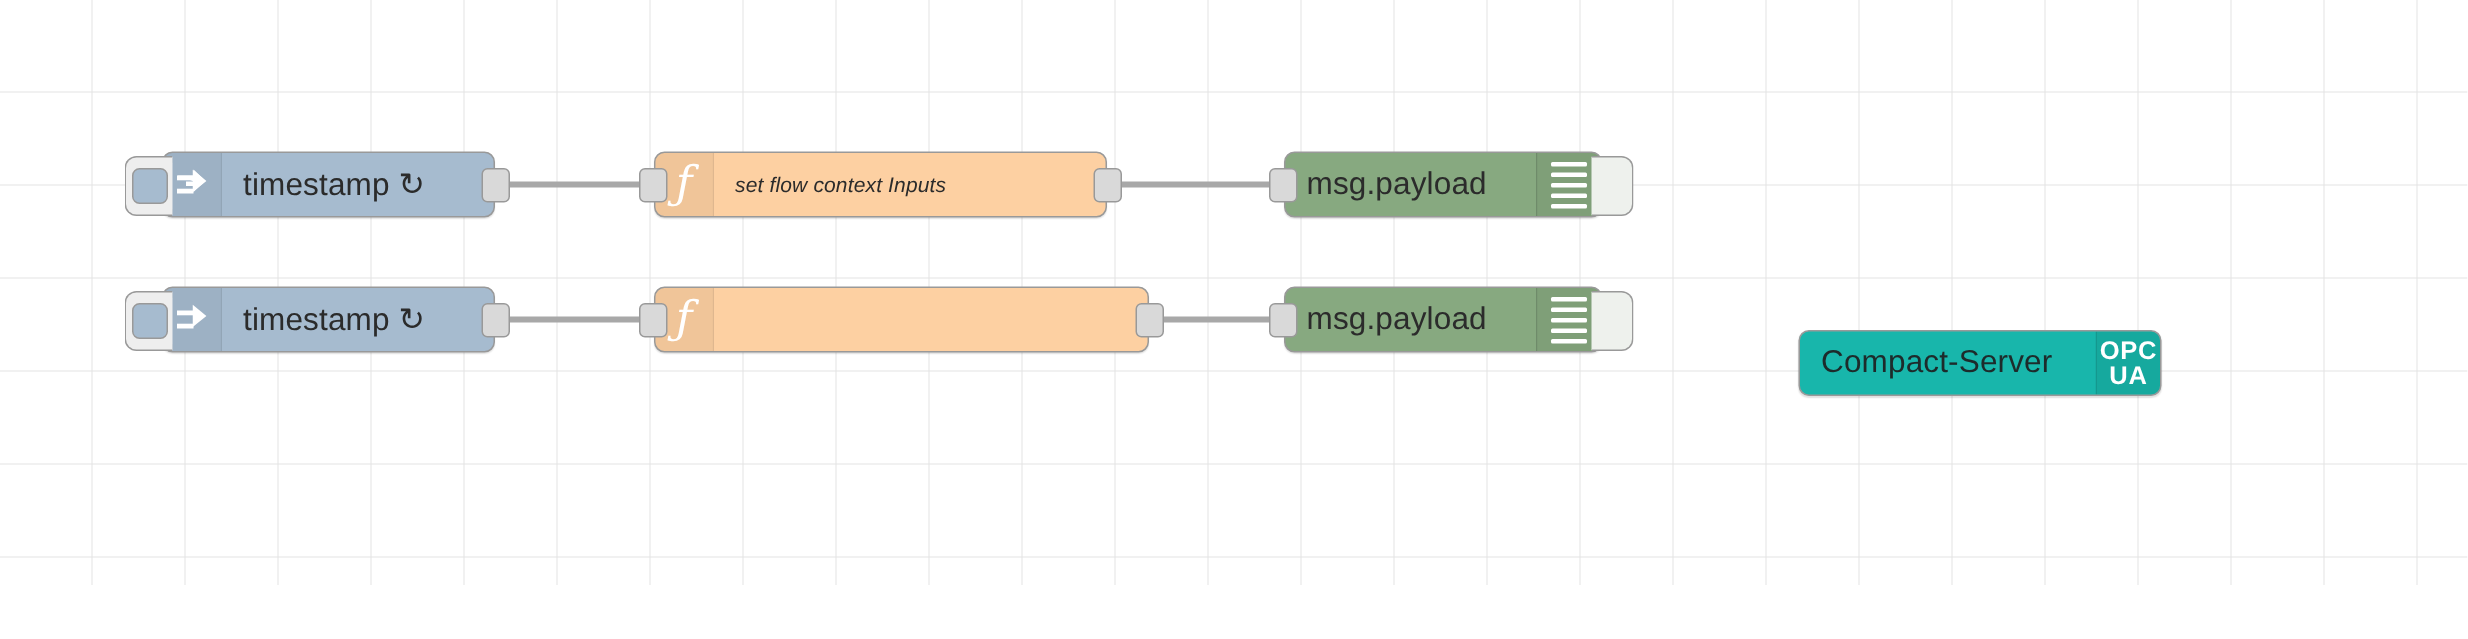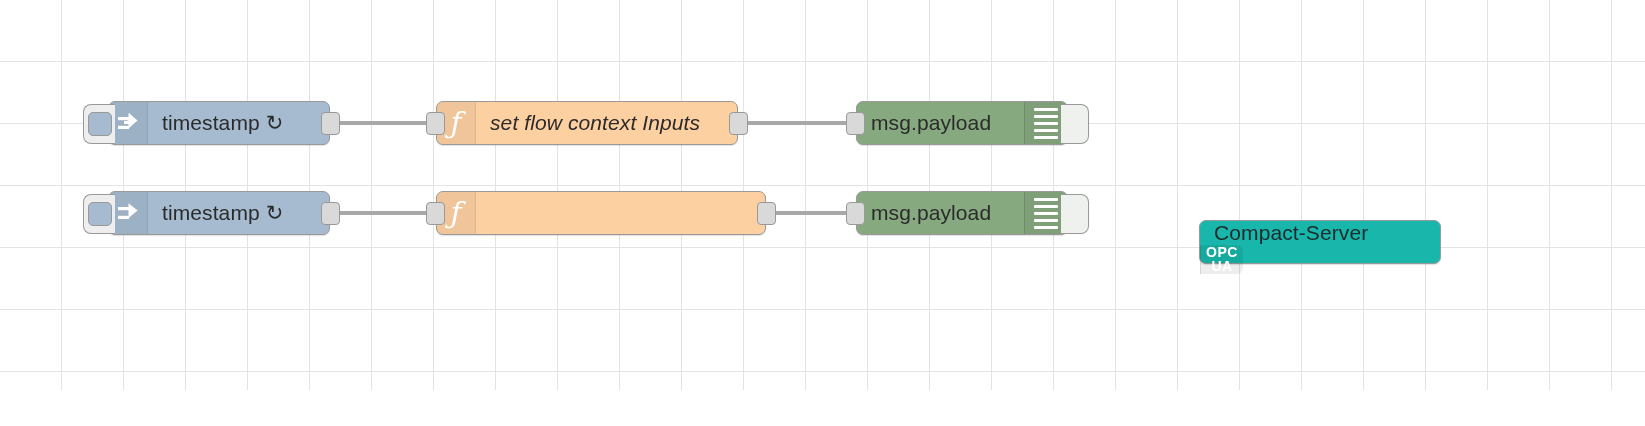--- a/index.html
+++ b/index.html
@@ -91,21 +91,21 @@
   .inject-node .node-label {
     border-radius: 0 6px 6px 0;
   }
 
   
   .function-node {
     background: #fdd0a2;
   }
   .function-node .node-label {
     font-style: italic;
-    font-size: 21px;
+    font-size: 14px;
   }
   .fn-glyph {
     font-family: "DejaVu Serif", serif;
     font-style: italic;
     font-size: 30px;
     color: #ffffff;
     line-height: 1;
   }
 
   
@@ -143,39 +143,38 @@
     box-sizing: border-box;
     background: #eef1ed;
     border: 1px solid #999999;
     border-left: none;
     border-radius: 0 8px 8px 0;
   }
 
   
   .opcua-node {
     background: #18b6ab;
-    flex-direction: column;
   }
   .opcua-node .node-label {
     color: #1d2b2b;
   }
   .opcua-badge {
     width: 42px;
     display: flex;
     flex-direction: column;
     align-items: center;
     justify-content: center;
     background: rgba(0,0,0,0.07);
     border-left: 1px solid rgba(0,0,0,0.10);
     border-radius: 0 6px 6px 0;
     flex: 0 0 auto;
     line-height: 1.02;
   }
   .opcua-badge span {
-    font-size: 14px;
+    font-size: 17px;
     font-weight: bold;
     color: #ffffff;
     letter-spacing: 0.5px;
   }
 
   
   .port {
     position: absolute;
     width: 19px;
     height: 23px;

